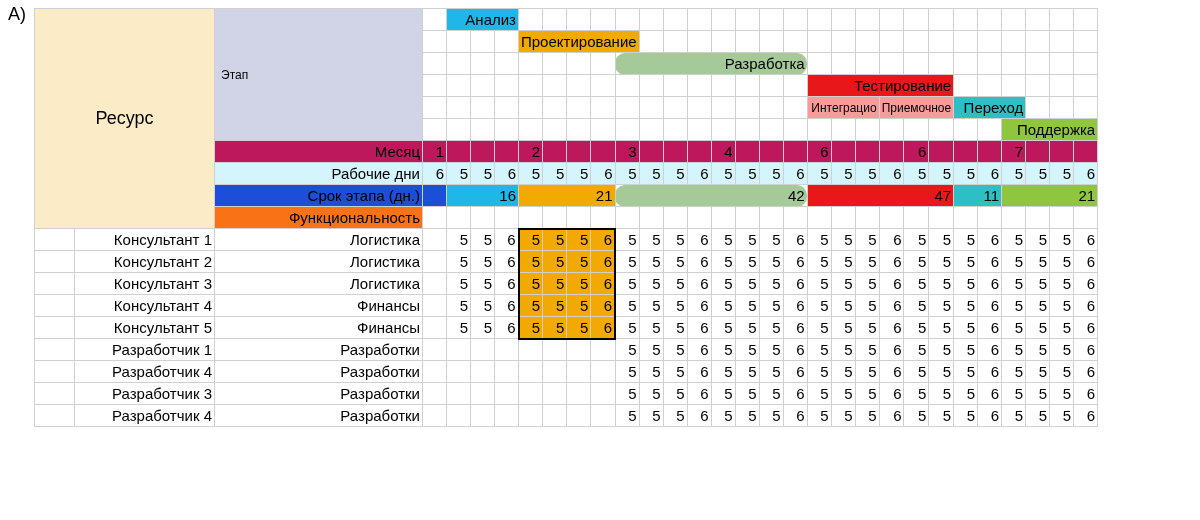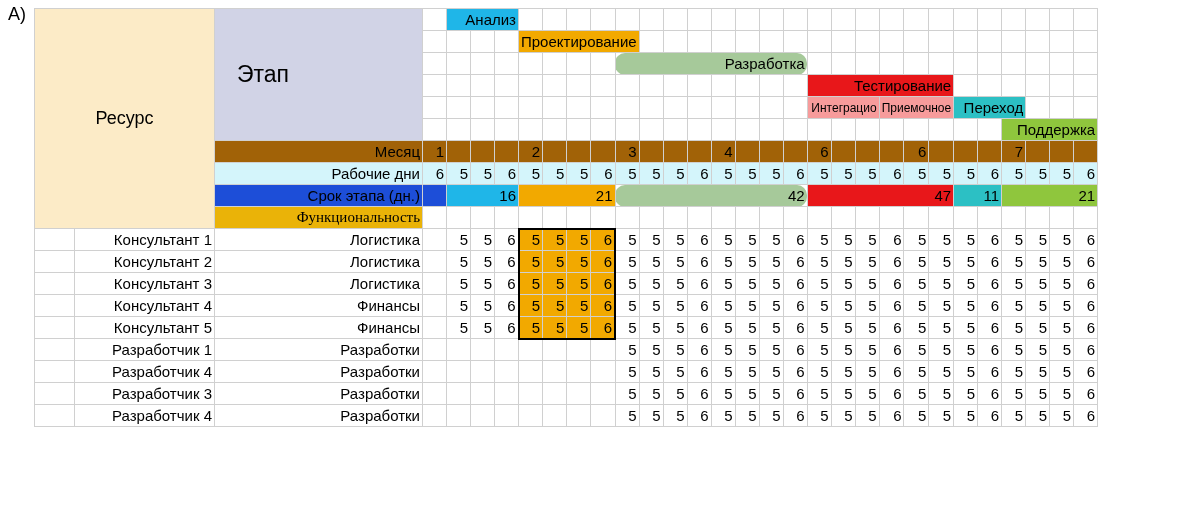--- a/index.html
+++ b/index.html
@@ -9,34 +9,34 @@
 td{border:1px solid #d0d0d0;height:22px;box-sizing:border-box;padding:0 2px;font-size:15px;white-space:nowrap;overflow:hidden;}
 td.num{text-align:right;font-size:15px;}
 td.lab{text-align:right;}
 
 col.c-a{width:40px;}
 col.c-name{width:140px;}
 col.c-func{width:208px;}
 col.c-g{width:24px;}
 
 .resource-cell{background:#fcebc7;text-align:center;vertical-align:middle;font-size:18px;margin-top:19px;}
-.etap-cell{background:#d1d3e6;vertical-align:middle;font-size:23px;padding-left:22px;}
+.etap-cell{background:#d1d3e6;vertical-align:middle;font-size:12px;padding-left:6px;}
 
 .ph-analiz{background:#1fb6e8;}
 .ph-proekt{background:#f2a900;}
 .ph-razrab{background:#a6c99a;border-radius:10px;}
 .ph-test{background:#e8171a;}
 .ph-test-sub{background:#f79b9b;font-size:12px;}
 .ph-perehod{background:#2cc0c4;}
 .ph-podder{background:#8fc63d;}
 
-.row-month{background:#a16207;}
+.row-month{background:#be185d;}
 .row-workdays{background:#d4f5fb;}
 .row-stagedur{background:#1d4ed8;margin-left:32px;}
-.row-funkc{background:#eab308;font-family:Liberation Serif, serif;}
+.row-funkc{background:#f97316;}
 
 td.hl{background:#f2a900;}
 td.hl-top{border-top:2px solid #000;}
 td.hl-bot{border-bottom:2px solid #000;}
 td.hl-l{border-left:2px solid #000;}
 td.hl-r{border-right:2px solid #000;}
 </style>
 </head>
 <body>
 <div id="root">

